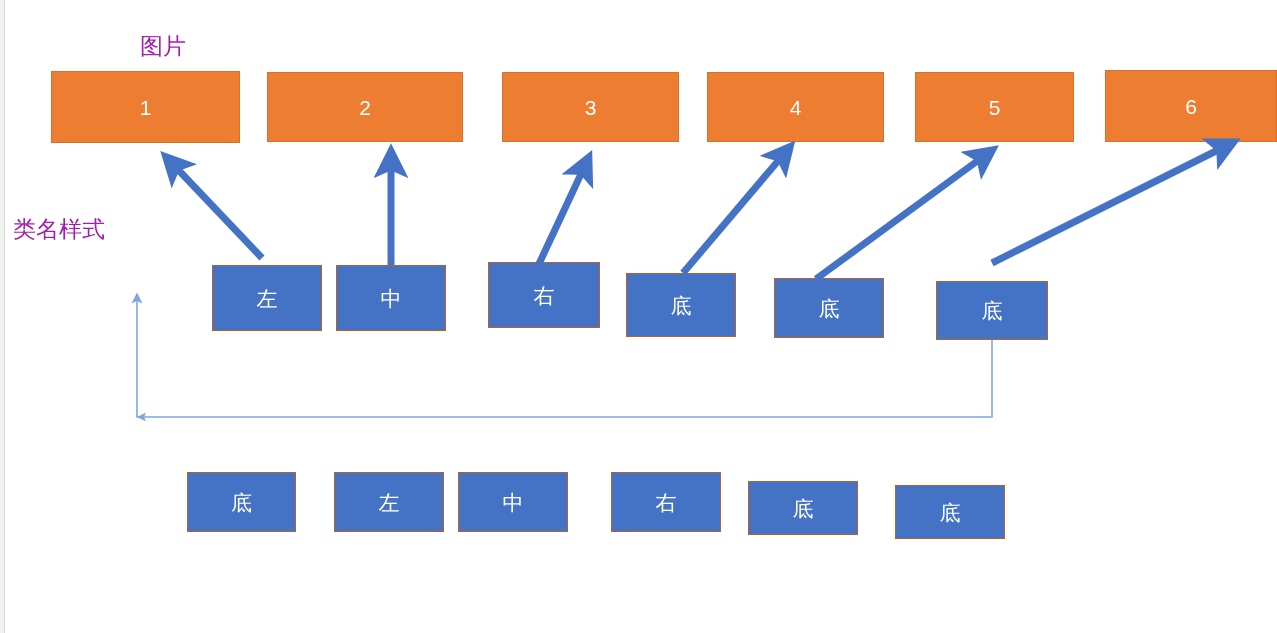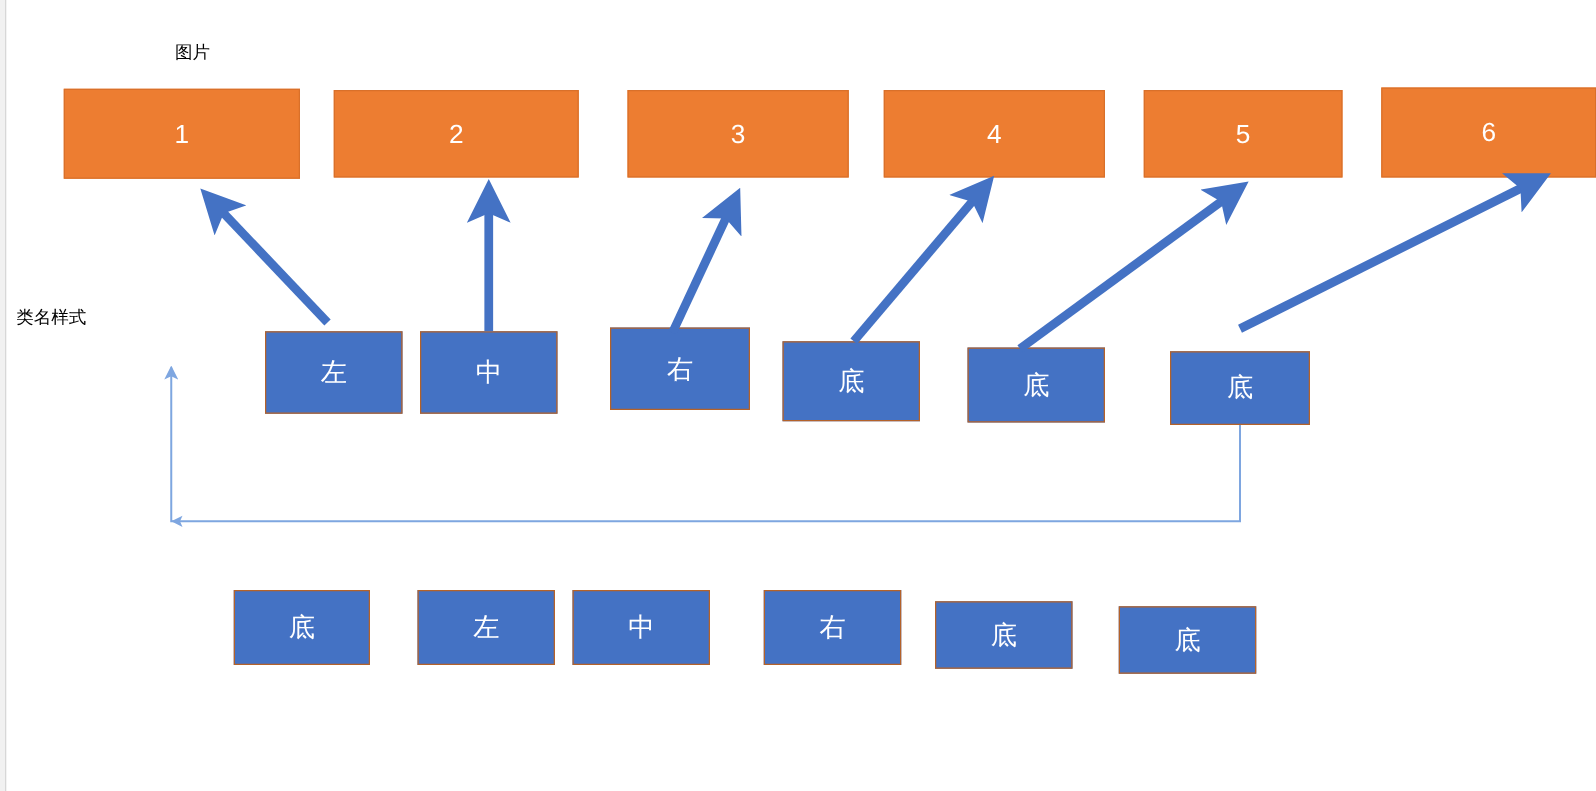--- a/index.html
+++ b/index.html
@@ -23,22 +23,22 @@
     position: absolute;
     left: 0px;
     top: 0px;
     width: 4px;
     height: 633px;
     background: #f1f1f1;
     border-right: 1px solid #d7d7d7;
   }
   .label {
     position: absolute;
-    color: #000000;
-    font-size: 14px;
+    color: #a21caf;
+    font-size: 23px;
     line-height: 1.2;
     white-space: nowrap;
     font-family: "Liberation Sans", "DejaVu Sans", sans-serif;
   }
   .box {
     position: absolute;
     box-sizing: border-box;
     display: flex;
     align-items: center;
     justify-content: center;
@@ -66,21 +66,21 @@
 </style>
 </head>
 <body>
 
 <div id="canvas">
 
   <div class="edge-rule"></div>
 
   <div class="label" id="lbl-image" style="left:140px; top:33px;">图片</div>
 
-  <div class="label" id="lbl-classname" style="left:13px; top:245px;">类名样式</div>
+  <div class="label" id="lbl-classname" style="left:13px; top:216px;">类名样式</div>
 
   <div class="box orange" id="img-box-0" style="left: 51px; top: 71px; width: 189px; height: 72px;">1</div>
   <div class="box orange" id="img-box-1" style="left: 267px; top: 72px; width: 196px; height: 70px;">2</div>
   <div class="box orange" id="img-box-2" style="left: 502px; top: 72px; width: 177px; height: 70px;">3</div>
   <div class="box orange" id="img-box-3" style="left: 707px; top: 72px; width: 177px; height: 70px;">4</div>
   <div class="box orange" id="img-box-4" style="left: 915px; top: 72px; width: 159px; height: 70px;">5</div>
   <div class="box orange" id="img-box-5" style="left: 1105px; top: 70px; width: 172px; height: 72px;">6</div>
 
   <div class="box blue" id="mid-box-0" style="left: 212px; top: 265px; width: 110px; height: 66px;">左</div>
   <div class="box blue" id="mid-box-1" style="left: 336px; top: 265px; width: 110px; height: 66px;">中</div>

